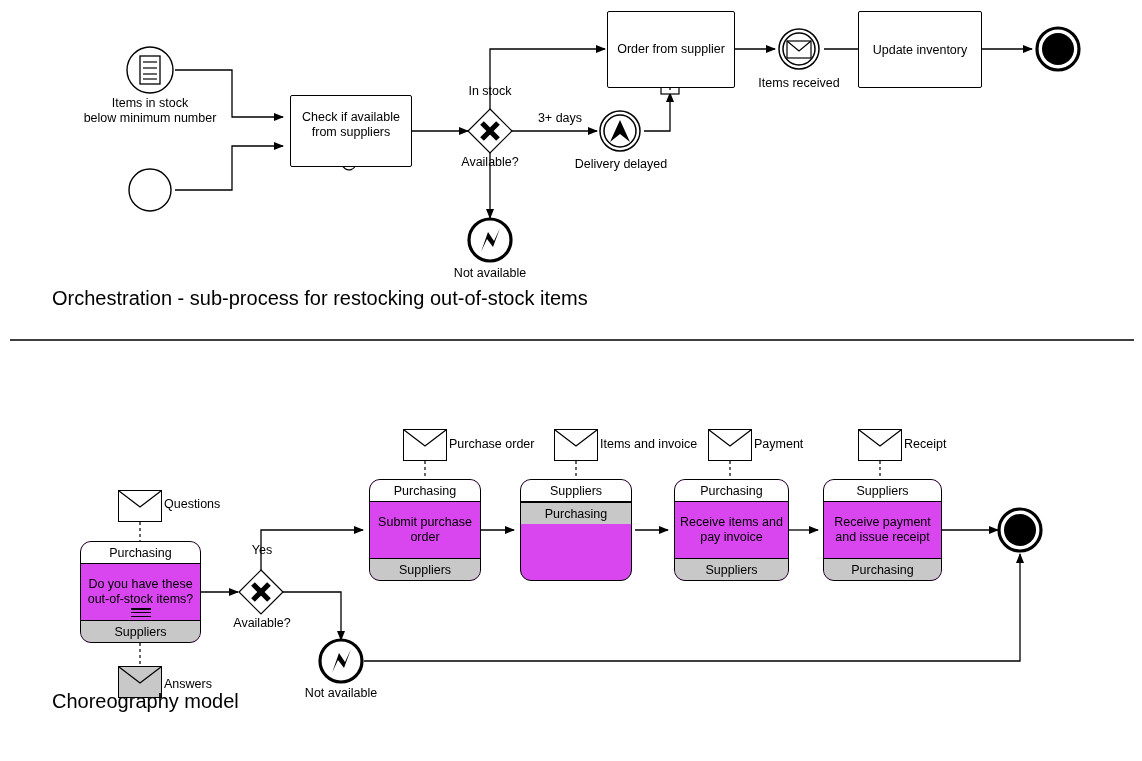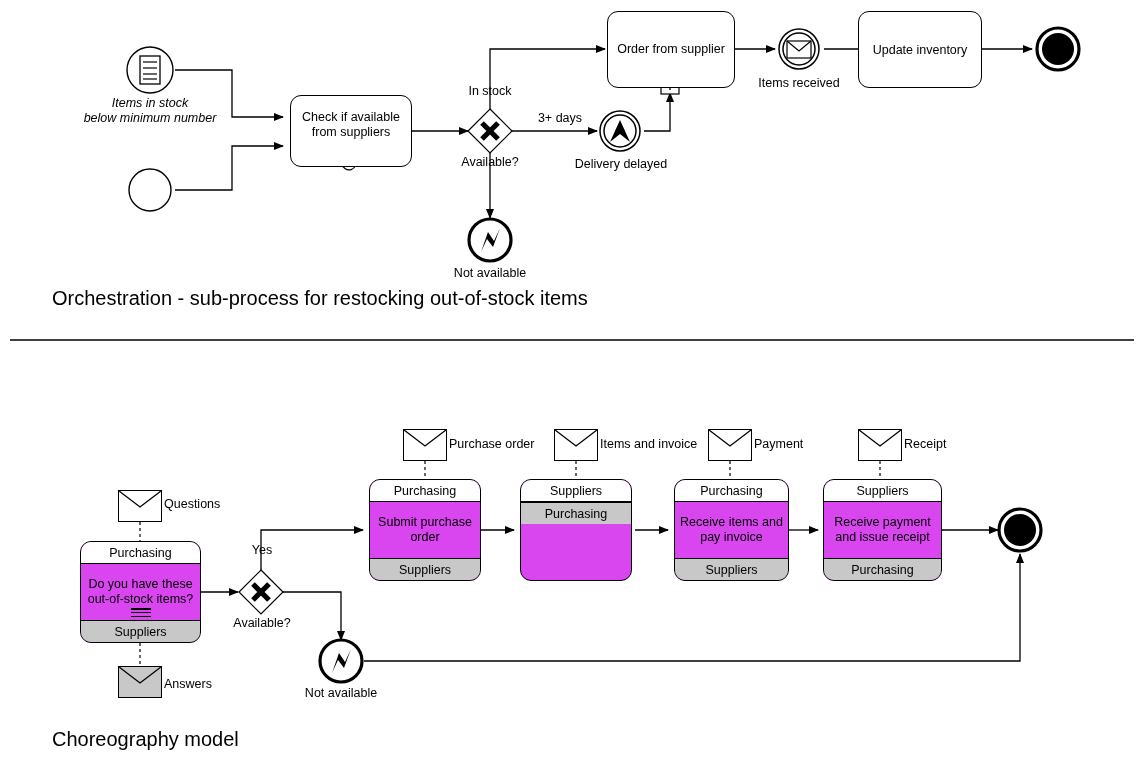--- a/index.html
+++ b/index.html
@@ -39,21 +39,21 @@
     font-size:20px;
     line-height:18px;
     color:#000;
     white-space:nowrap;
   }
 
   
   .task{
     position:absolute;
     border:1.3px solid #000;
-    border-radius:11px;
+    border-radius:2px;
     background:#fff;
     box-sizing:border-box;
   }
   .task-text{
     position:absolute;
     left:0; right:0;
     text-align:center;
     font-size:12.5px;
     line-height:15px;
   }
@@ -258,21 +258,21 @@
       <circle cx="341" cy="661" r="21" fill="#fff" stroke="#000" stroke-width="3.2"></circle>
       <path d="M332,673 L339,653 L345,662 L351,649 L344,668 L338,660 Z" fill="#000"></path>
     </g>
 
     <g>
       <circle cx="1020" cy="530" r="21" fill="#fff" stroke="#000" stroke-width="3.2"></circle>
       <circle cx="1020" cy="530" r="16" fill="#000"></circle>
     </g>
   </svg>
 
-  <div class="lbl wrap" style="left:80px; top:96px; width:140px;font-style:italic;">
+  <div class="lbl wrap" style="left:80px; top:96px; width:140px;">
     <div>Items in stock</div>
     <div>below minimum number</div>
   </div>
 
   <div class="task" style="left:290px; top:95px; width:122px; height:72px;">
     <div class="task-text" style="top:14px;">Check if available</div>
     <div class="task-text" style="top:29px;">from suppliers</div>
   </div>
 
   <div class="lbl" style="left:430px; top:84px; width:120px;">In stock</div>
@@ -384,15 +384,15 @@
 
   <div class="choreo" style="left:823px; top:479px; width:119px; height:102px;">
     <div class="choreo-band top">Suppliers</div>
     <div class="choreo-body">
       <span>Receive payment</span>
       <span>and issue receipt</span>
     </div>
     <div class="choreo-band bottom">Purchasing</div>
   </div>
 
-  <div class="caption" style="left:52px; top:730px;">Choreography model</div>
+  <div class="caption" style="left:52px; top:692px;">Choreography model</div>
 
 </div>
 
 </body></html>

